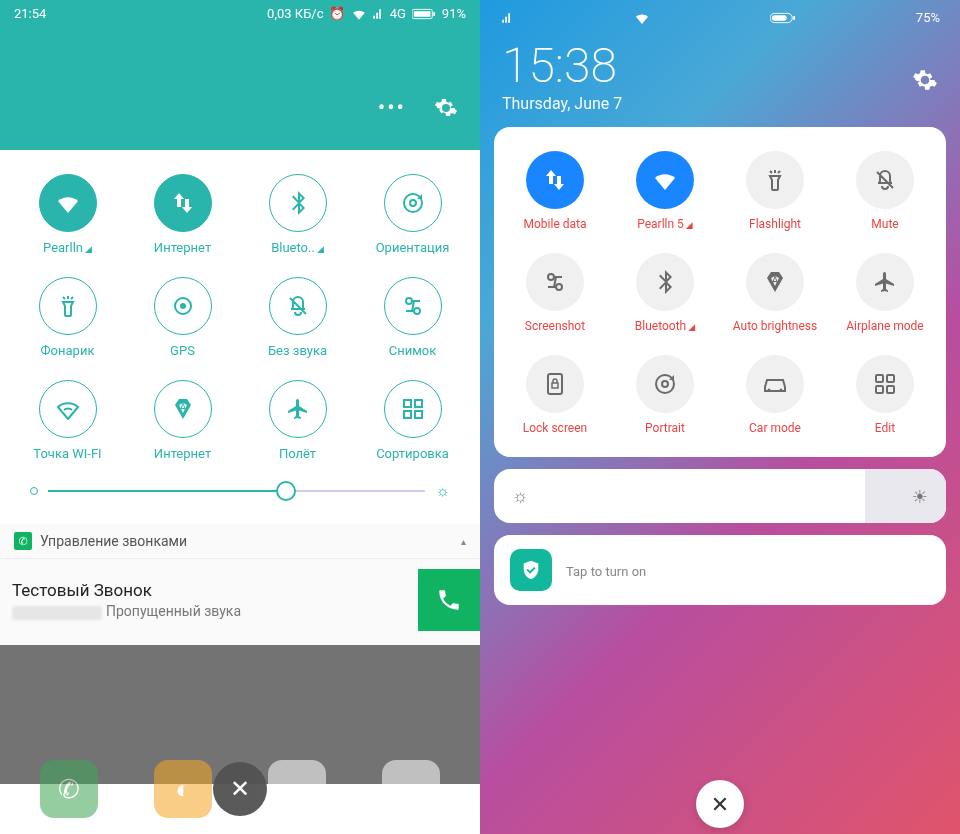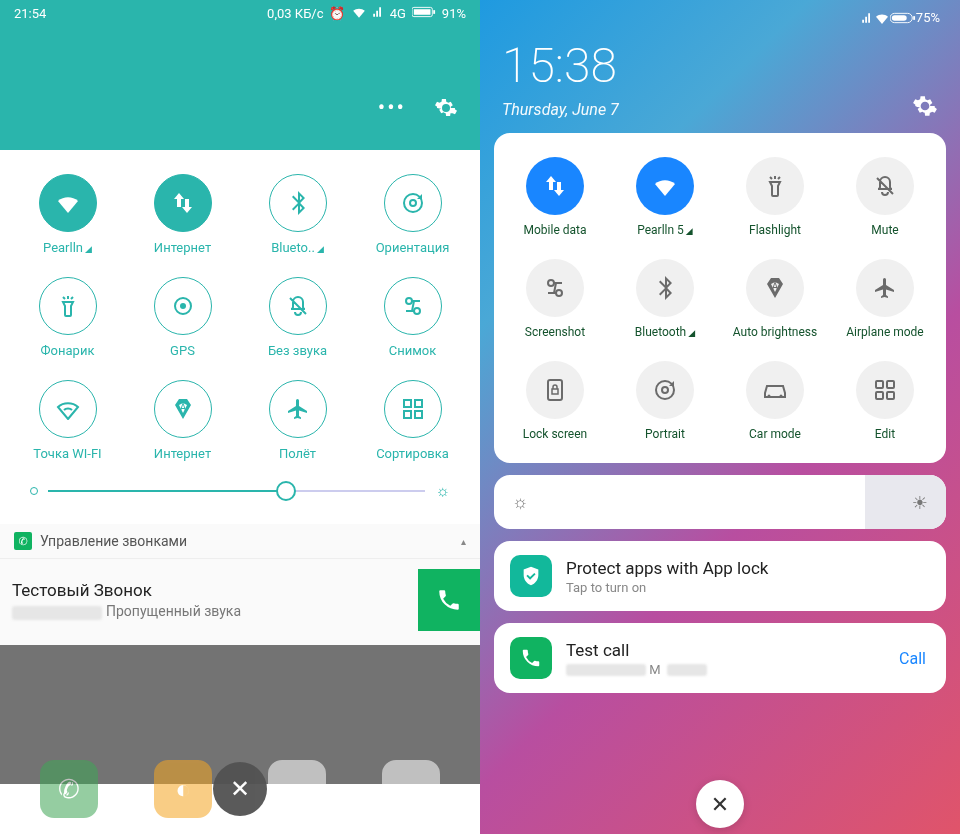--- a/index.html
+++ b/index.html
@@ -3,21 +3,21 @@
 <meta charset="utf-8">
 <style>
   * { box-sizing: border-box; margin: 0; padding: 0; }
   body { font-family: -apple-system, BlinkMacSystemFont, "Segoe UI", Roboto, sans-serif; width: 960px; height: 834px; overflow: hidden; background: #fff; }
   .container { display: flex; width: 960px; height: 834px; }
   .phone { width: 480px; height: 834px; position: relative; overflow: hidden; }
 
   
   .left .header { background: #2ab5ac; color: #fff; height: 150px; position: relative; }
   .left .status-bar { display: flex; align-items: center; justify-content: space-between; padding: 6px 14px; font-size: 13px; }
-  .left .status-right { display: flex; gap: 6px; }
+  .left .status-right { display: flex; gap: 6px; align-items: center; }
   .left .weather-row { display: flex; align-items: center; padding: 10px 25px 0 25px; }
   .left .temp { font-size: 42px; font-weight: 200; }
   .left .weather-text { margin-left: 18px; font-size: 16px; line-height: 1.4; }
   .left .header-icons { position: absolute; right: 22px; bottom: 30px; display: flex; gap: 28px; align-items: center; }
   .left .dots { font-size: 22px; letter-spacing: 2px; }
   .left .gear { font-size: 22px; }
 
   .left .tiles-panel { background: #fff; padding: 18px 10px 10px 10px; }
   .tiles-grid { display: grid; grid-template-columns: repeat(4, 1fr); gap: 10px 0; }
   .tile { display: flex; flex-direction: column; align-items: center; gap: 8px; padding: 6px 0; }
@@ -44,30 +44,30 @@
   .left .call-btn { width: 62px; height: 62px; background: #10b361; color: #fff; display: flex; align-items: center; justify-content: center; font-size: 24px; }
   .left .phone-icon-sm { width:18px; height:18px; background:#10b361; display:inline-flex; align-items:center; justify-content:center; color:#fff; font-size:11px; margin-right:8px; border-radius:2px;}
   .left .collapse-caret { margin-left:auto; color:#888; font-size:10px;}
 
   .left .dock { position: absolute; bottom: 0; left: 0; right: 0; height: 90px; display: flex; justify-content: space-around; align-items: center; padding: 0 12px; }
   .left .dock-item { width: 58px; height: 58px; border-radius: 14px; display: flex; align-items: center; justify-content: center; font-size: 26px; color: #fff; opacity: 0.55; }
   .left .close-disc { position: absolute; bottom: 18px; left: 50%; transform: translateX(-50%); width: 54px; height: 54px; border-radius: 50%; background: #525252; color: #fff; display: flex; align-items: center; justify-content: center; font-size: 24px; opacity:0.95;}
 
   
   .right { background: linear-gradient(135deg, #1f9ae0 0%, #4aa8d6 25%, #b84ea0 60%, #e0546a 100%); padding: 0 14px; }
-  .right .status-bar { display: flex; align-items: center; justify-content: flex-end; padding: 10px 6px 4px 6px; font-size: 13px; color: #fff; }
-  .right .clock-row { display:flex; justify-content:space-between; align-items:flex-end; padding: 8px 8px 4px 8px; color:#fff;}
+  .right .status-bar { display: flex; align-items: center; justify-content: space-between; padding: 10px 6px 4px 6px; font-size: 13px; color: #fff; }
+  .right .clock-row { display:flex; justify-content:space-between; align-items:center; padding: 8px 8px 4px 8px; color:#fff;}
   .right .clock { font-size: 48px; font-weight: 200; }
-  .right .date { font-size: 16px; margin-top:6px; opacity:0.95;font-style:italic;}
+  .right .date { font-size: 16px; margin-top:0; opacity:0.95;}
   .right .gear { font-size: 24px; color:#fff; margin-top:10px;}
 
   .right .tiles-panel { background: #fff; border-radius: 16px; padding: 18px 6px 16px 6px; margin-top: 10px; }
   .right .tile-circle { background: #f0f0f0; color: #6b6b6b; }
   .right .tile-circle.active { background: #1986ff; color: #fff; }
-  .right .tile-label { font-size: 12px; color: #14532d; text-align: center; }
+  .right .tile-label { font-size: 12px; color: #ef4444; text-align: center; }
 
   .right .bright-panel { background: #fff; border-radius: 16px; margin-top: 12px; height: 54px; display:flex; align-items:center; justify-content:space-between; padding: 0 18px; position:relative;}
   .right .bright-fill { position:absolute; right:0; top:0; bottom:0; width:18%; background:#e8e8ee; border-radius:0 16px 16px 0;}
   .right .bright-icon { color:#777; font-size:18px; position:relative; z-index:1;}
 
   .right .notif-card2 { background:#fff; border-radius:16px; margin-top:12px; padding: 14px 16px;}
   .right .notif-row { display:flex; align-items:center; gap:14px;}
   .right .shield-ic { width:42px; height:42px; background:#12b89b; border-radius:10px; display:flex; align-items:center; justify-content:center; color:#fff; font-size:20px;}
   .right .phone-ic { width:42px; height:42px; background:#10b361; border-radius:10px; display:flex; align-items:center; justify-content:center; color:#fff; font-size:20px;}
   .right .notif-title2 { font-size:17px; color:#222;}
@@ -426,37 +426,22 @@
     </div>
 
     <div class="notif-card2">
       <div class="notif-row">
         <div class="shield-ic">
           <svg width="22" height="22" viewBox="0 0 24 24">
               <path fill="#fff" d="M12 2l8 3v6c0 5-3.4 9.7-8 11-4.6-1.3-8-6-8-11V5l8-3zm-1 14l6-6-1.4-1.4L11 13.2 8.4 10.6 7 12l4 4z"></path>
             </svg>
         </div>
         <div>
-          <div class="notif-title2">Protect apps with App lock</div>
           <div class="notif-sub2">Tap to turn on</div>
         </div>
       </div>
     </div>
 
-    <div class="notif-card2" style="padding-right:10px;">
-      <div class="notif-row">
-        <div class="phone-ic">
-          <svg width="22" height="22" viewBox="0 0 24 24">
-              <path fill="#fff" d="M6.6 10.8a15 15 0 006.6 6.6l2.2-2.2a1 1 0 011-.24 11.4 11.4 0 003.6.58 1 1 0 011 1V20a1 1 0 01-1 1A17 17 0 013 4a1 1 0 011-1h3.5a1 1 0 011 1c0 1.25.2 2.45.58 3.6a1 1 0 01-.25 1l-2.23 2.2z"></path>
-            </svg>
-        </div>
-        <div>
-          <div class="notif-title2">Test call</div>
-          <div class="notif-sub2"><span class="notif-blur2"></span> <span>M</span><span class="notif-blur2" style="width:40px;margin-left:6px;"></span></div>
-        </div>
-        <span class="call-link">Call</span>
-      </div>
-    </div>
 
     <div class="close-disc2">✕</div>
   </div>
 
 </div>
 
 </body></html>

